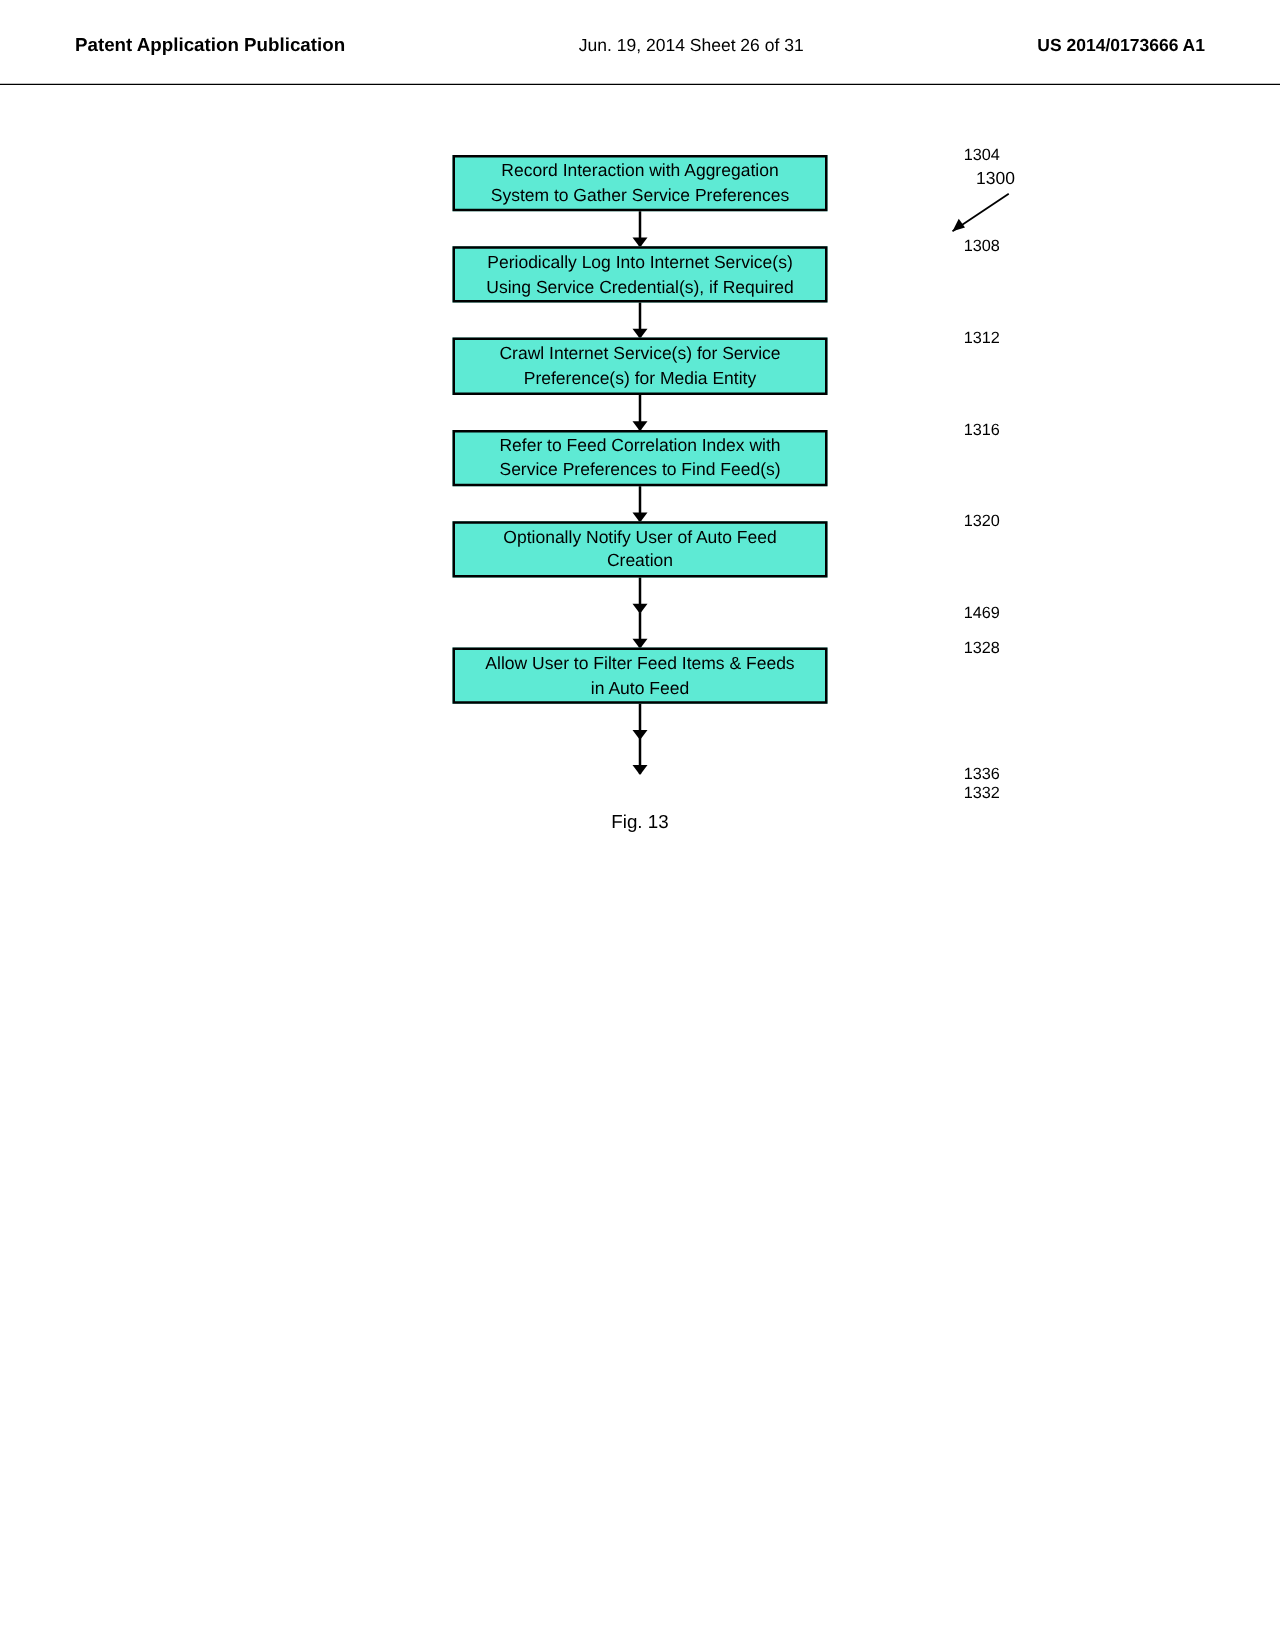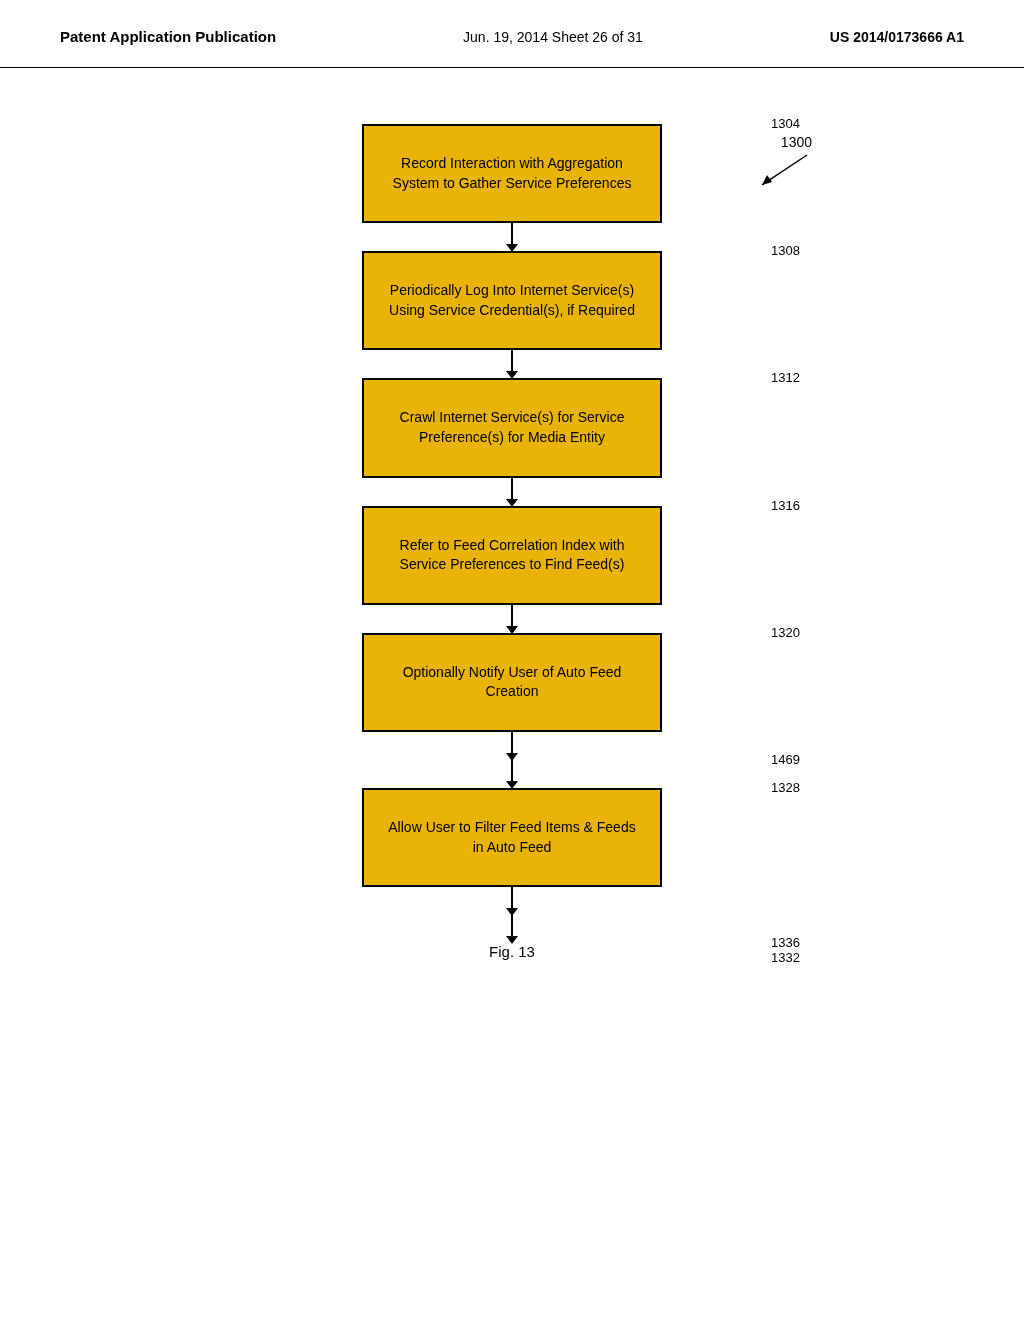--- a/index.html
+++ b/index.html
@@ -54,22 +54,22 @@
     .flow-step {
       position: relative;
       width: 100%;
       display: flex;
       flex-direction: column;
       align-items: center;
     }
 
     .box {
       border: 2px solid #000;
-      background: #eab308;
-      padding: 28px 18px;
+      background: #5eead4;
+      padding: 1px 18px;
       text-align: center;
       font-size: 14px;
       line-height: 1.4;
       min-width: 240px;
       max-width: 300px;
       position: relative;
     }
 
     .arrow-down {
       width: 2px;
@@ -87,20 +87,21 @@
       width: 0;
       height: 0;
       border-left: 6px solid transparent;
       border-right: 6px solid transparent;
       border-top: 8px solid #000;
     }
 
     .fig-label {
       text-align: center;
       font-size: 15px;
+      margin-top: 30px;
     }
 
     
     .step-wrapper {
       position: relative;
       display: flex;
       justify-content: center;
       width: 100%;
     }
 

